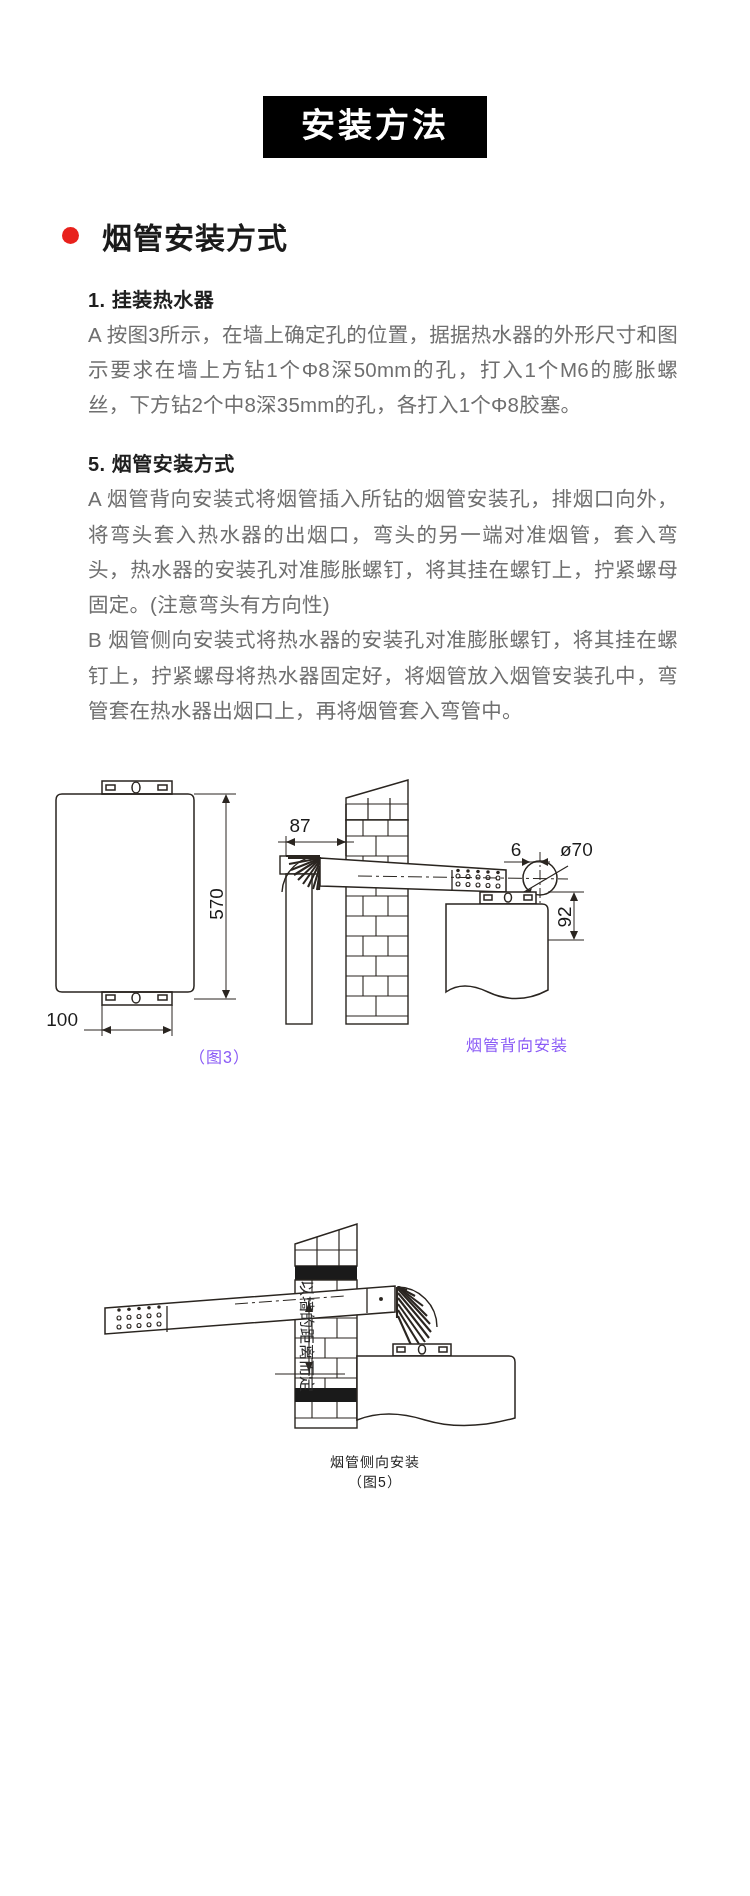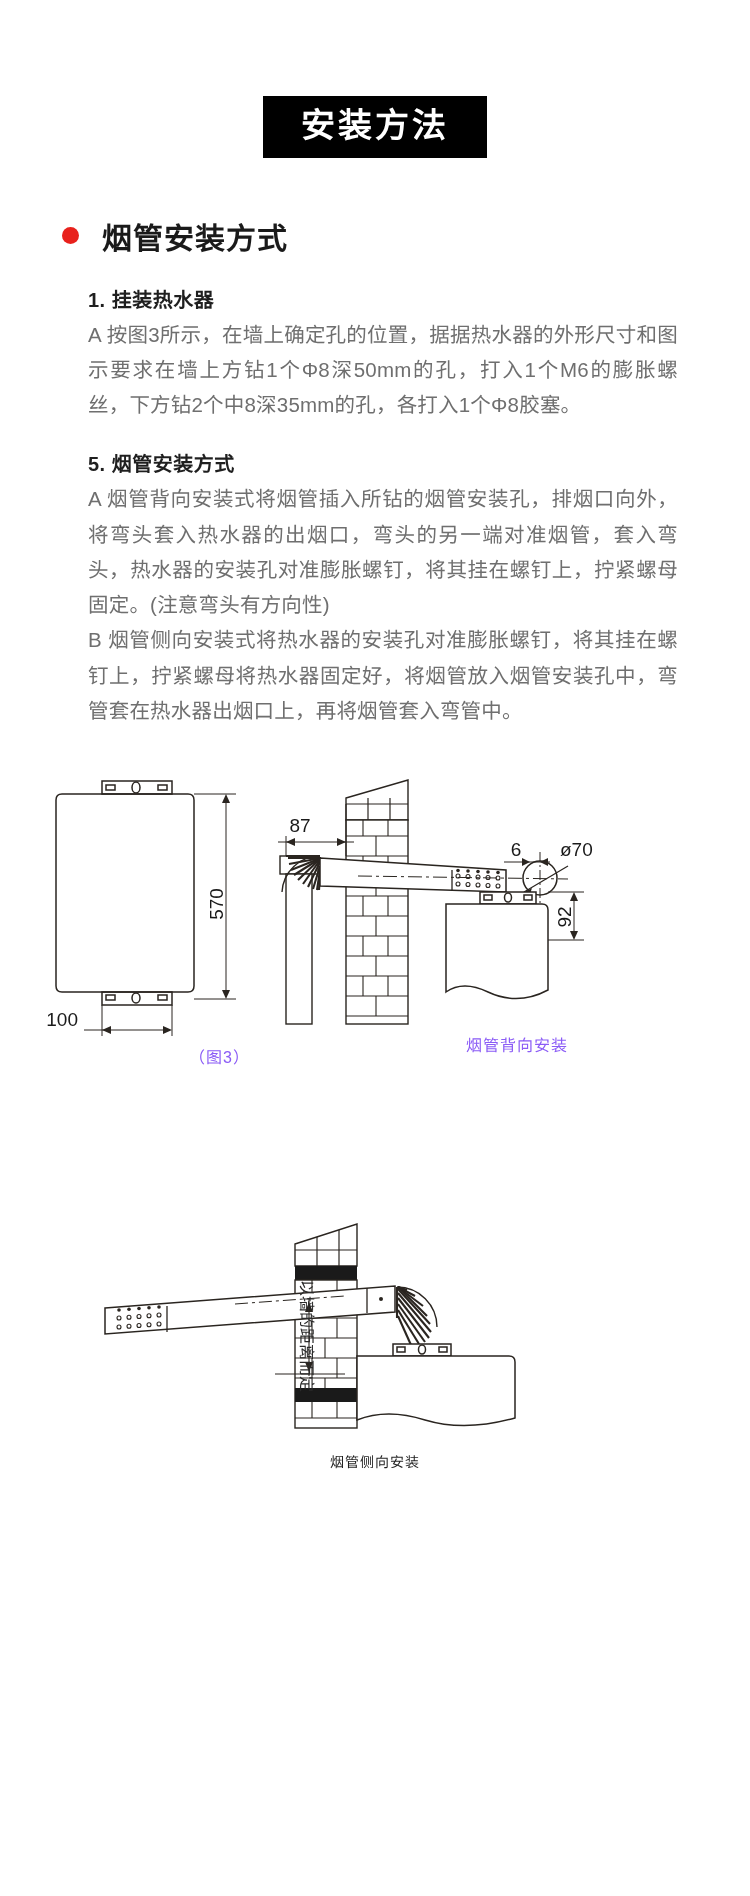--- a/index.html
+++ b/index.html
@@ -460,14 +460,15 @@
       <rect x="298" y="178" width="58" height="12"></rect>
       <rect x="302" y="181" width="8" height="5"></rect>
       <rect x="344" y="181" width="8" height="5"></rect>
       <ellipse cx="327" cy="183.5" rx="3.5" ry="4.5"></ellipse>
       <path d="M262 190 L414 190 Q420 190 420 196 L420 252 Q370 266 330 254 Q292 242 262 254 Z"></path>
     </g>
   </svg>
 
   <div class="cap5">
     <div>烟管侧向安装</div>
+    <div>（图5）</div>
   </div>
 </div>
 
 </body></html>

